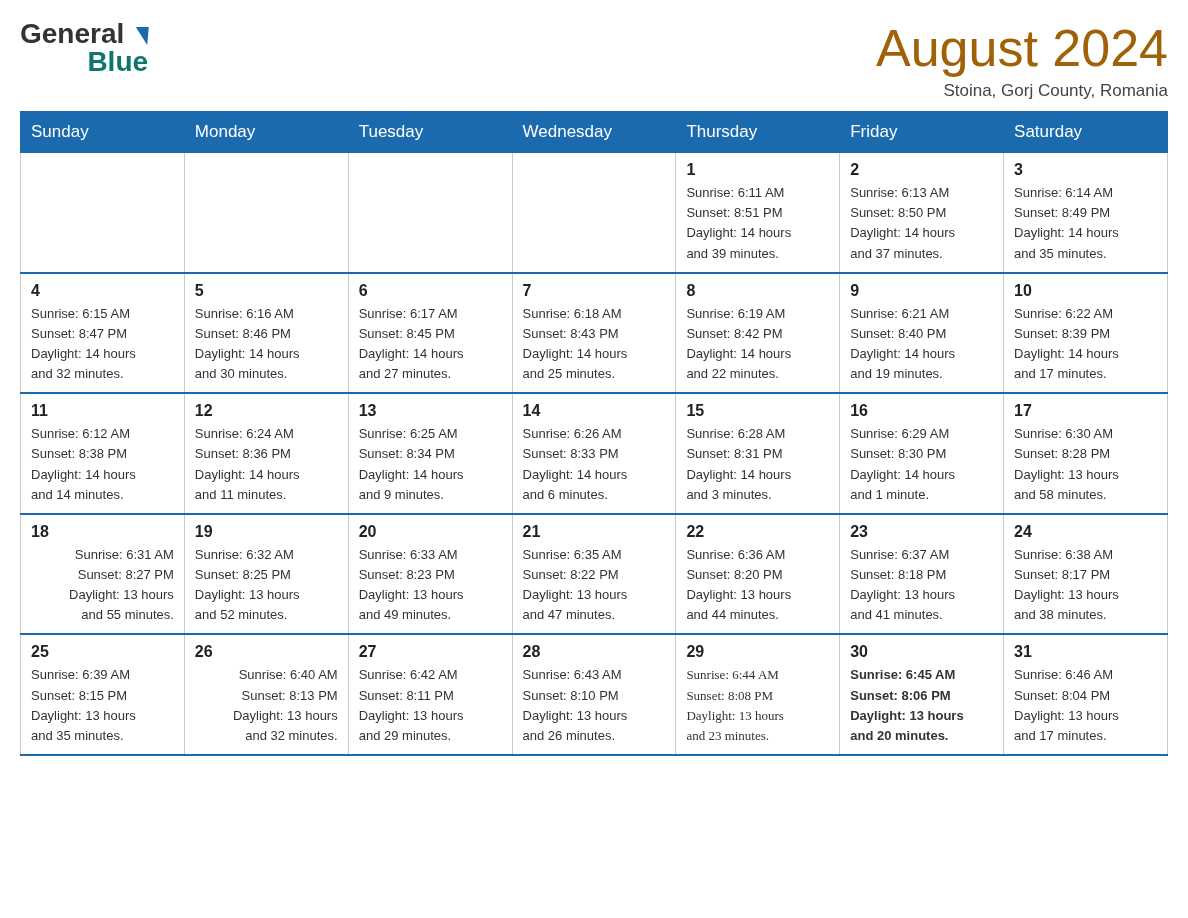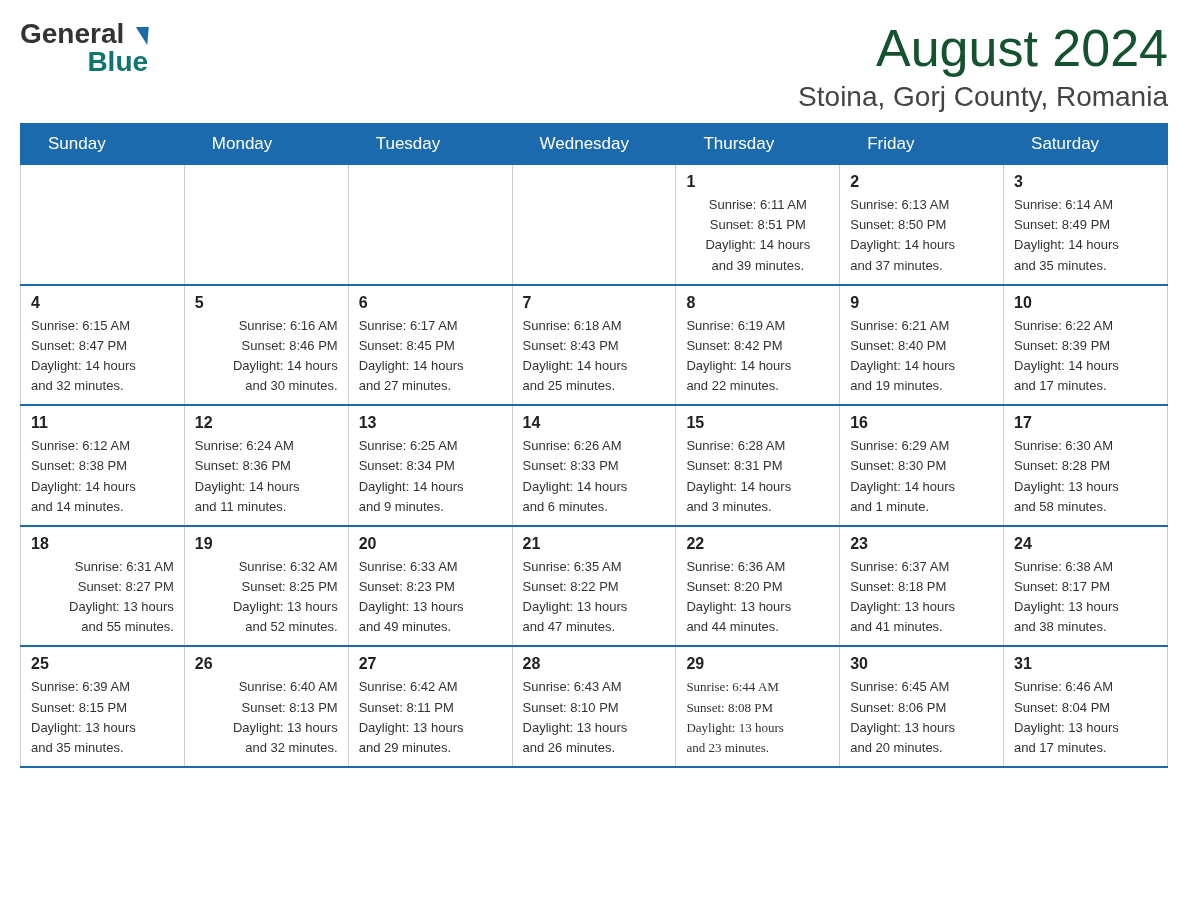--- a/index.html
+++ b/index.html
@@ -34,42 +34,42 @@
       line-height: 1;
       display: flex;
       align-items: center;
     }
     .title-section {
       text-align: right;
     }
     .month-title {
       font-size: 52px;
       font-weight: normal;
-      color: #14532d;
+      color: #a16207;
       line-height: 1.1;
     }
     .location {
-      font-size: 28px;
+      font-size: 17px;
       color: #444;
       margin-top: 4px;
       text-align: right;
     }
     .calendar {
       width: 100%;
       border-collapse: collapse;
       border: 1px solid #aaa;
     }
     .calendar thead tr {
       background-color: #1a6aad;
     }
     .calendar thead th {
       color: #fff;
       font-size: 17px;
       font-weight: normal;
-      padding: 10px 27px;
+      padding: 10px 10px;
       text-align: left;
       border: 1px solid #1a6aad;
     }
     .calendar tbody tr {
       border-bottom: 2px solid #1a6aad;
     }
     .calendar tbody td {
       vertical-align: top;
       padding: 8px 10px;
       border-right: 1px solid #ccc;
@@ -127,21 +127,21 @@
       </tr>
   </thead>
   <tbody id="calendar-body">
   <tr>
         <td class="empty-cell"></td>
         <td class="empty-cell"></td>
         <td class="empty-cell"></td>
         <td class="empty-cell"></td>
         <td>
           <span class="day-number">1</span>
-          <div class="day-info" style="white-space: pre-line; text-align: center;">Sunrise: 6:11 AM
+          <div class="day-info" style="white-space: pre-line;">Sunrise: 6:11 AM
 Sunset: 8:51 PM
 Daylight: 14 hours
 and 39 minutes.</div>
         </td>
         <td>
           <span class="day-number">2</span>
           <div class="day-info" style="white-space: pre-line;">Sunrise: 6:13 AM
 Sunset: 8:50 PM
 Daylight: 14 hours
 and 37 minutes.</div>
@@ -157,21 +157,21 @@
       <tr>
         <td>
           <span class="day-number">4</span>
           <div class="day-info" style="white-space: pre-line;">Sunrise: 6:15 AM
 Sunset: 8:47 PM
 Daylight: 14 hours
 and 32 minutes.</div>
         </td>
         <td>
           <span class="day-number">5</span>
-          <div class="day-info" style="white-space: pre-line; text-align: right;">Sunrise: 6:16 AM
+          <div class="day-info" style="white-space: pre-line;">Sunrise: 6:16 AM
 Sunset: 8:46 PM
 Daylight: 14 hours
 and 30 minutes.</div>
         </td>
         <td>
           <span class="day-number">6</span>
           <div class="day-info" style="white-space: pre-line;">Sunrise: 6:17 AM
 Sunset: 8:45 PM
 Daylight: 14 hours
 and 27 minutes.</div>
@@ -259,21 +259,21 @@
       <tr>
         <td>
           <span class="day-number">18</span>
           <div class="day-info" style="white-space: pre-line; text-align: right;">Sunrise: 6:31 AM
 Sunset: 8:27 PM
 Daylight: 13 hours
 and 55 minutes.</div>
         </td>
         <td>
           <span class="day-number">19</span>
-          <div class="day-info" style="white-space: pre-line; text-align: right;">Sunrise: 6:32 AM
+          <div class="day-info" style="white-space: pre-line;">Sunrise: 6:32 AM
 Sunset: 8:25 PM
 Daylight: 13 hours
 and 52 minutes.</div>
         </td>
         <td>
           <span class="day-number">20</span>
           <div class="day-info" style="white-space: pre-line;">Sunrise: 6:33 AM
 Sunset: 8:23 PM
 Daylight: 13 hours
 and 49 minutes.</div>
@@ -338,21 +338,21 @@
         </td>
         <td>
           <span class="day-number">29</span>
           <div class="day-info" style="white-space: pre-line; font-family: Liberation Serif, serif;">Sunrise: 6:44 AM
 Sunset: 8:08 PM
 Daylight: 13 hours
 and 23 minutes.</div>
         </td>
         <td>
           <span class="day-number">30</span>
-          <div class="day-info" style="white-space: pre-line;">Sunrise: 6:45 AM
+          <div class="day-info" style="white-space: pre-line; font-weight: bold;">Sunrise: 6:45 AM
 Sunset: 8:06 PM
 Daylight: 13 hours
 and 20 minutes.</div>
         </td>
         <td>
           <span class="day-number">31</span>
           <div class="day-info" style="white-space: pre-line;">Sunrise: 6:46 AM
 Sunset: 8:04 PM
 Daylight: 13 hours
 and 17 minutes.</div>

